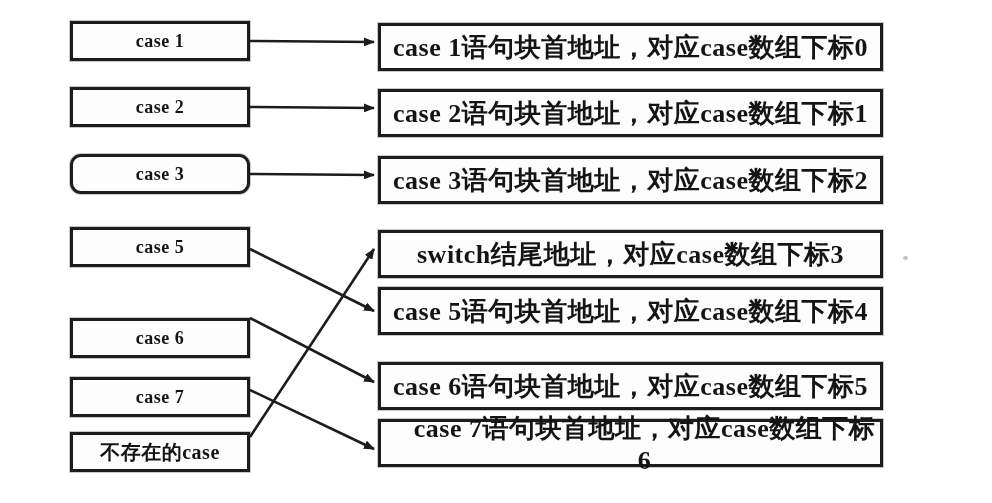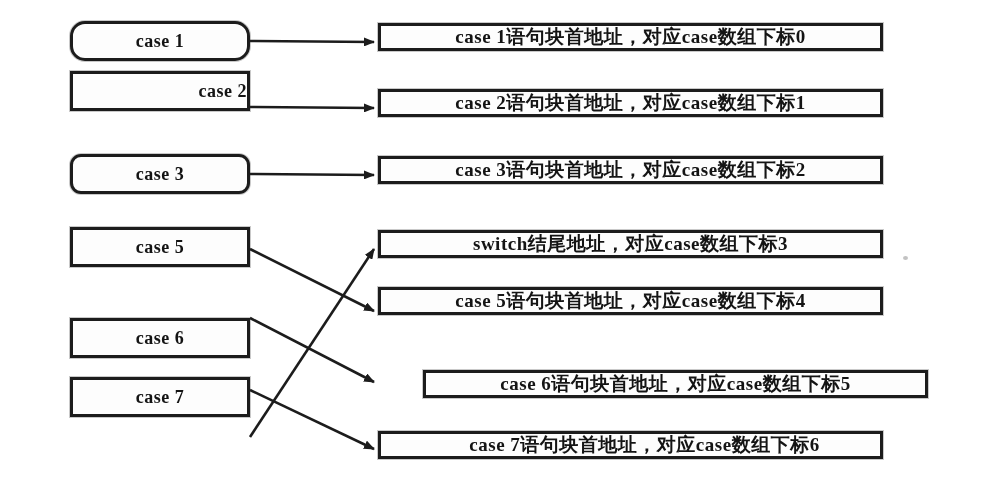--- a/index.html
+++ b/index.html
@@ -31,37 +31,37 @@
   }
   .left-node {
     left: 70px;
     width: 180px;
     height: 40px;
     font-size: 18px;
   }
   .right-node {
     left: 378px;
     width: 505px;
-    height: 28px;
-    font-size: 19px;
+    height: 48px;
+    font-size: 26px;
   }
-  .l0 { top: 21px; border-radius: 15px; }
-  .l1 { top: 71px; justify-content: flex-end; }
+  .l0 { top: 21px; }
+  .l1 { top: 87px; }
   .l2 { top: 154px; border-radius: 11px; }
   .l3 { top: 227px; }
   .l4 { top: 296px; margin-top: 22px; }
   .l5 { top: 377px; }
   .l6 { top: 432px; font-size: 20px; }
   .r0 { top: 23px; }
   .r1 { top: 89px; }
   .r2 { top: 156px; }
   .r3 { top: 230px; text-align: center; }
   .r4 { top: 287px; }
-  .r5 { top: 370px; margin-left: 45px; }
-  .r6 { top: 431px; padding-left: 28px; }
+  .r5 { top: 362px; }
+  .r6 { top: 419px; padding-left: 28px; }
   svg.arrows {
     position: absolute;
     left: 0;
     top: 0;
     width: 992px;
     height: 503px;
     pointer-events: none;
   }
   svg.arrows line {
     stroke: #1c1c1c;
@@ -108,20 +108,23 @@
   </div>
   <div class="node left-node l3">
     <span>case 5</span>
   </div>
   <div class="node left-node l4">
     <span>case 6</span>
   </div>
   <div class="node left-node l5">
     <span>case 7</span>
   </div>
+  <div class="node left-node l6">
+    <span>不存在的case</span>
+  </div>
 
   <div class="node right-node r0">
     <span>case 1语句块首地址，对应case数组下标0</span>
   </div>
   <div class="node right-node r1">
     <span>case 2语句块首地址，对应case数组下标1</span>
   </div>
   <div class="node right-node r2">
     <span>case 3语句块首地址，对应case数组下标2</span>
   </div>

